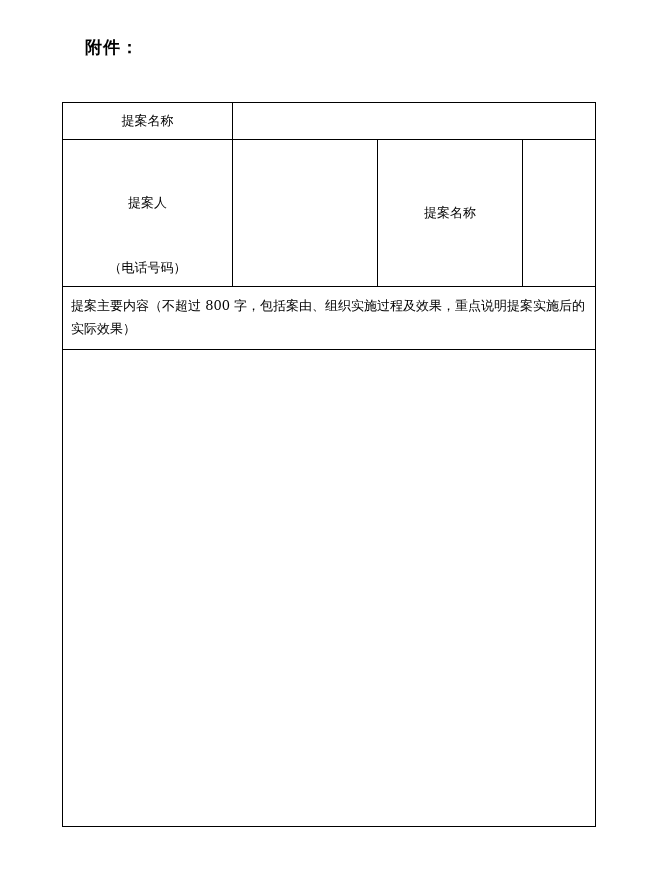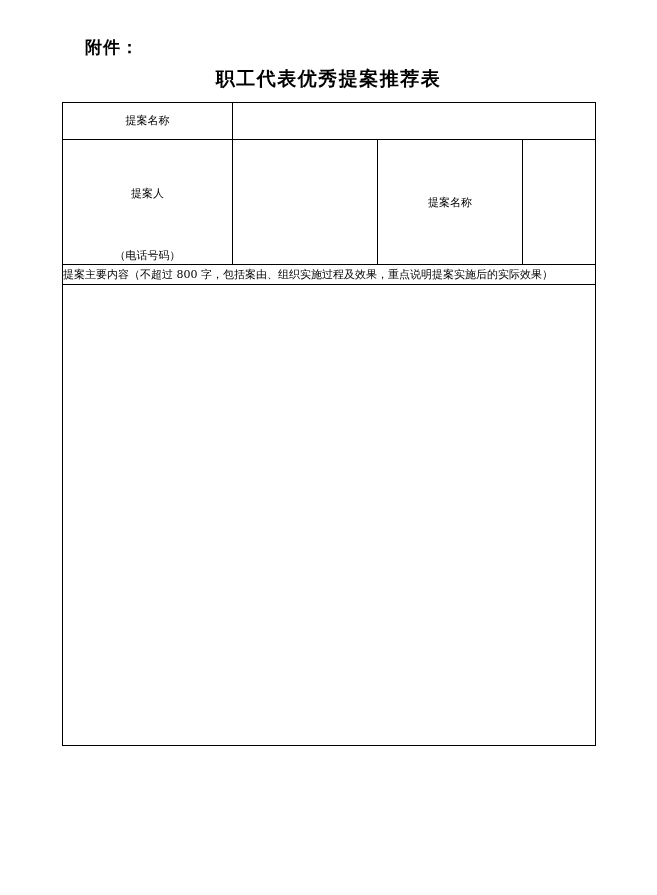--- a/index.html
+++ b/index.html
@@ -44,23 +44,23 @@
   table.form {
     position: absolute;
     left: 62px;
     top: 102px;
     width: 533px;
     border-collapse: collapse;
     table-layout: fixed;
   }
   table.form td {
     border: 1px solid #000000;
-    font-size: 11px;
+    font-size: 13px;
     vertical-align: middle;
-    padding: 0;
+    padding: 8px;
   }
   .label-cell {
     text-align: center;
     line-height: 1.55;
     padding: 6px 4px;
   }
   .label-cell .sub {
     display: block;
     margin-top: 45px;
   }
@@ -96,21 +96,20 @@
   .h-round { height: 33px; }
   .h-unit { height: 52px; }
 </style>
 </head>
 <body>
 
 <div class="page">
 
   <div class="attachment-label">附件：</div>
 
-  <div class="doc-title">职工代表优秀提案推荐表</div>
 
   <table class="form">
     <colgroup>
       <col style="width:170px">
       <col style="width:145px">
       <col style="width:145px">
       <col style="width:73px">
     </colgroup>
 
     <tbody>

